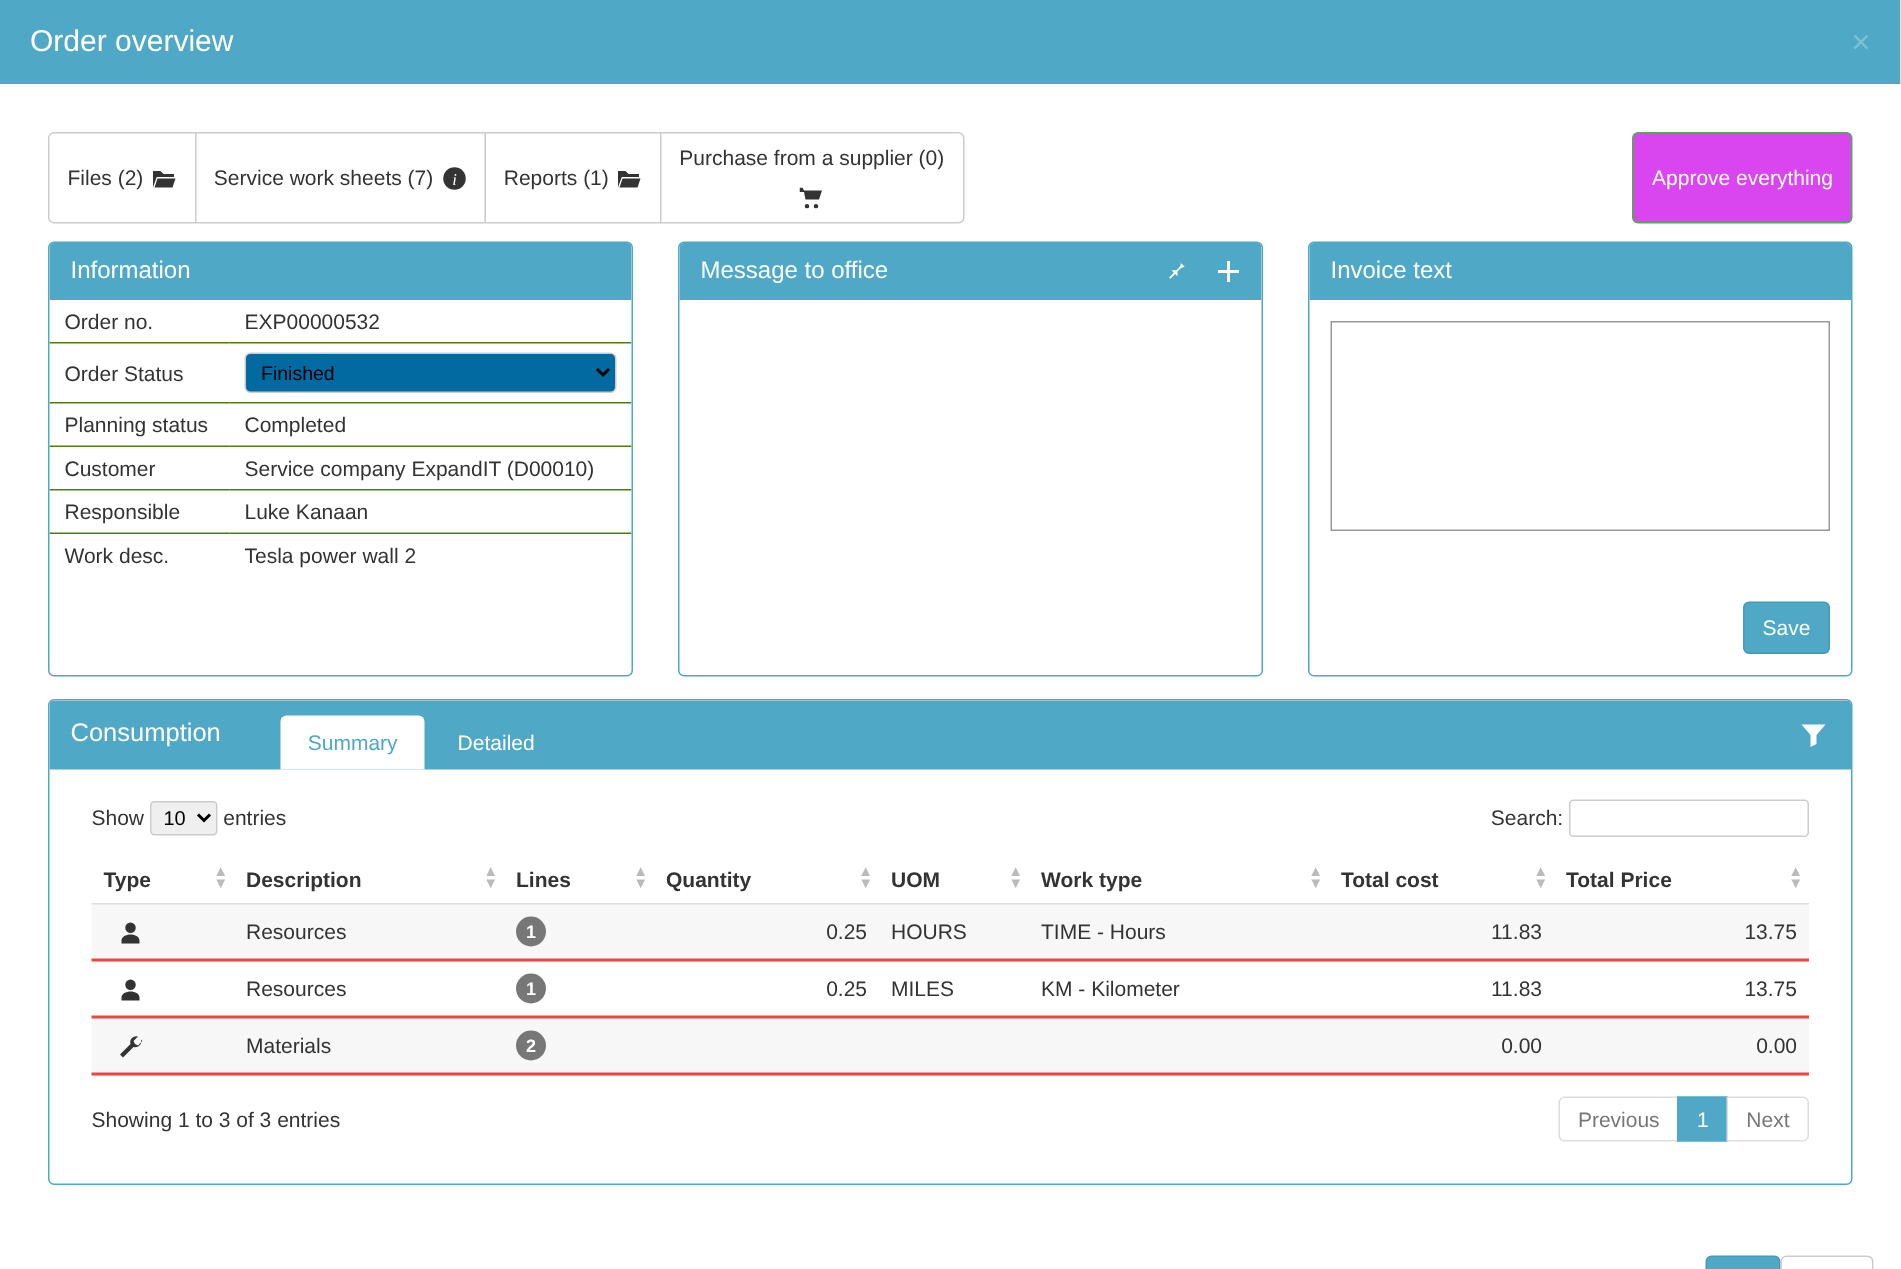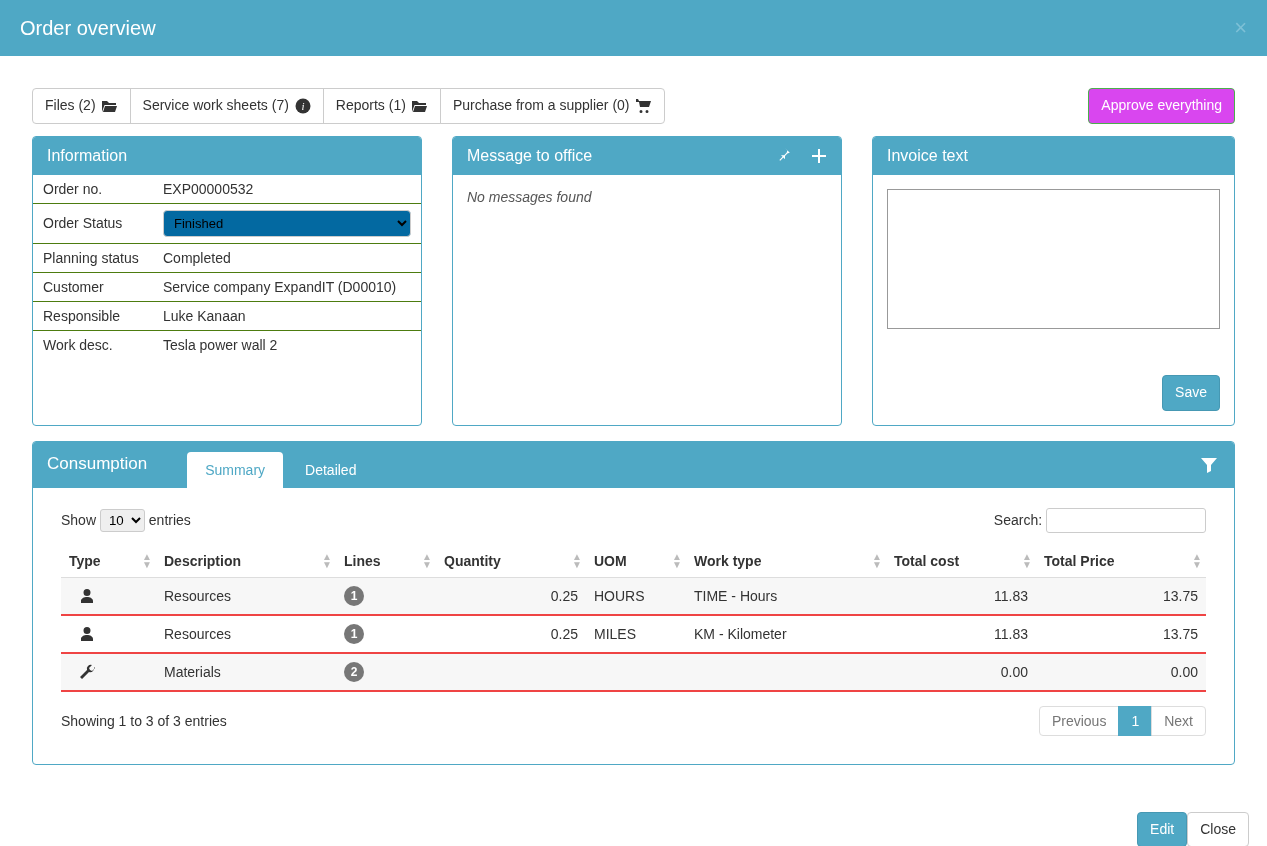--- a/index.html
+++ b/index.html
@@ -43,21 +43,21 @@
     cursor: pointer;
     color: #333;
     display: inline-flex;
     align-items: center;
     gap: 6px;
     line-height: 1.4;
   }
   .btn-group { display: flex; }
   .btn-group .btn { border-radius: 0; margin-left: -1px; }
   .btn-group .btn:first-child { border-radius: 4px 0 0 4px; margin-left: 0; }
-  .btn-group .btn:last-child { border-radius: 0 4px 4px 0; }
+  .btn-group .btn:last-child { border-radius: 0 4px 4px 0; flex-direction: column; }
   .btn-green {
     background: #d946ef;
     border: 1px solid #4cae4c;
     color: #fff;
   }
   .btn-blue {
     background: #4fa8c5;
     border: 1px solid #4698b3;
     color: #fff;
   }
@@ -322,21 +322,20 @@
                 <path fill="#fff" d="M10 0l6 6-3 1-3 3v4l-2-2-4 4-1-1 4-4-2-2h4l3-3 1-3z" transform="scale(0.8)"></path>
               </svg>
           </span>
           <span>
             <svg width="16" height="16" viewBox="0 0 16 16">
                 <path fill="#fff" d="M7 1h2v6h6v2H9v6H7V9H1V7h6V1z"></path>
               </svg>
           </span>
         </span>
       </div>
-      <div class="msg-body">No messages found</div>
     </div>
 
     <div class="panel" style="flex:1; min-height:290px;">
       <div class="panel-heading">
         <span>Invoice text</span>
       </div>
       <div class="panel-body" style="padding:14px 14px 0;">
         <textarea class="invoice" style=""></textarea>
       </div>
       <div class="save-row">

